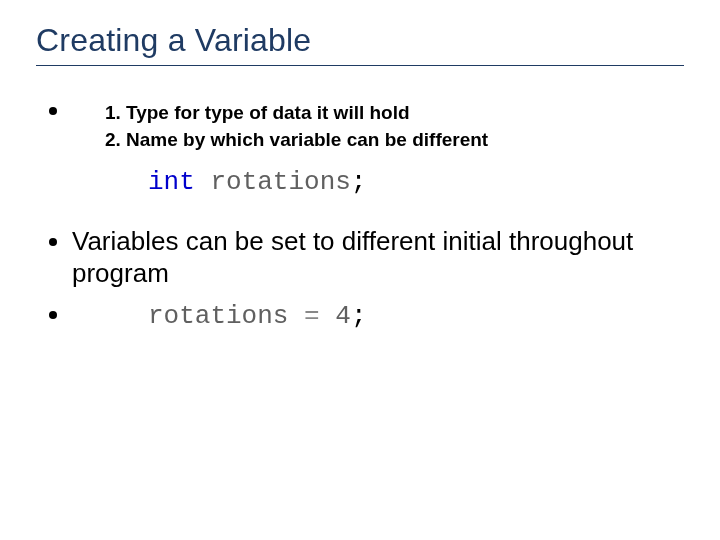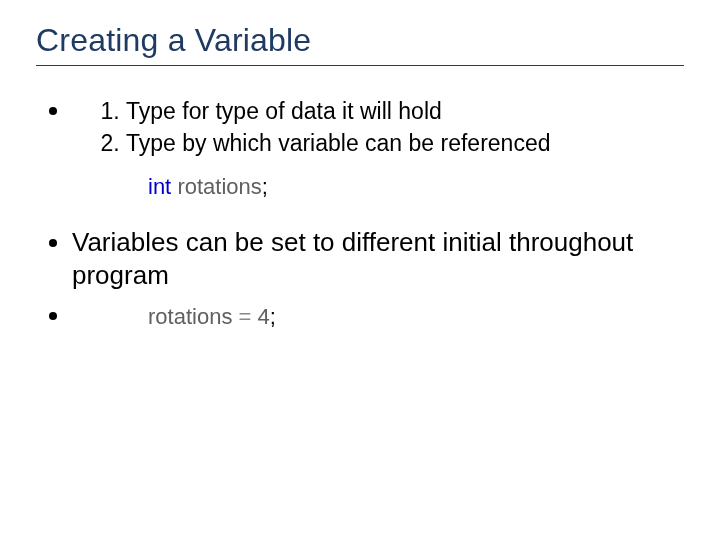--- a/index.html
+++ b/index.html
@@ -38,49 +38,50 @@
     font-size: 26px;
     line-height: 1.25;
     margin-bottom: 6px;
   }
   ol.sublist {
     list-style: decimal;
     margin: 8px 0 14px 0;
     padding-left: 54px;
   }
   ol.sublist > li {
-    font-size: 23px;
+    font-size: 19px;
     line-height: 1.3;
     margin-bottom: 2px;
+    font-weight: bold;
   }
   .code-block {
     margin: 8px 0 26px 76px;
-    font-family: Liberation Sans, sans-serif;
-    font-size: 22px;
+    font-family: Liberation Mono, monospace;
+    font-size: 26px;
     white-space: nowrap;
   }
   .kw { color: #0000cc; }
   .ident { color: #606060; }
   .punct { color: #000000; }
   .op { color: #888888; }
   .num { color: #606060; }
 </style>
 </head>
 <body>
 
 <div class="slide">
 
   <h1 class="title">Creating a Variable</h1>
   <hr class="rule">
 
   <ul class="bullets">
     <li>
       <ol class="sublist">
         <li>Type for type of data it will hold</li>
-        <li>Type by which variable can be referenced</li>
+        <li>Name by which variable can be different</li>
       </ol>
       <div class="code-block">
         <span class="kw">int</span><span> </span><span class="ident">rotations</span><span class="punct">;</span>
       </div>
     </li>
     <li>Variables can be set to different initial throughout program</li>
     <li>
       <div class="code-block">
         <span class="ident">rotations</span><span> </span><span class="op">=</span><span> </span><span class="num">4</span><span class="punct">;</span>
       </div>

